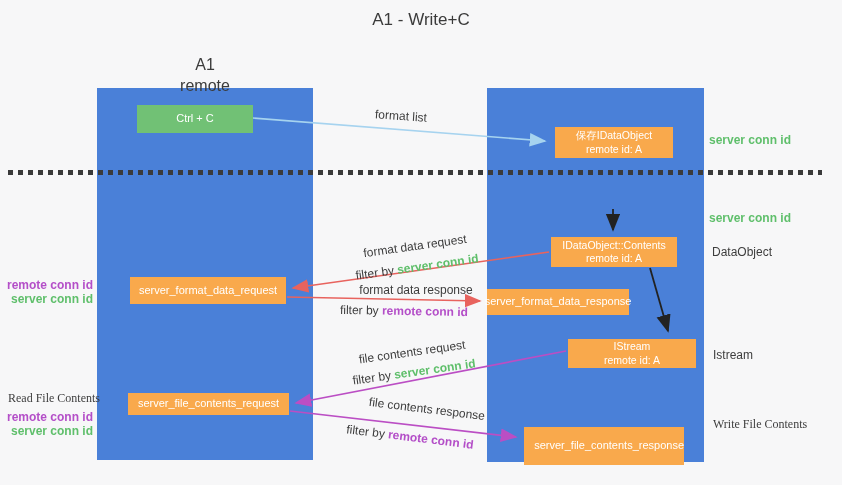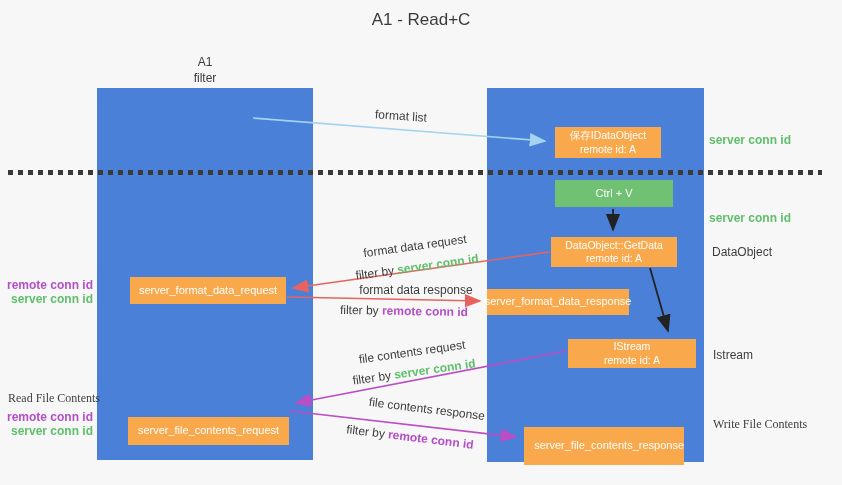--- a/index.html
+++ b/index.html
@@ -6,21 +6,21 @@
   body{background:#e9e9e9;font-family:"Liberation Sans", sans-serif;}
   .canvas{
     position:relative;width:842px;height:485px;background:#f7f7f8;
     overflow:hidden;font-family:"Liberation Sans", sans-serif;
   }
   .title{
     position:absolute;left:0;top:8px;width:100%;text-align:center;
     font-size:17px;line-height:1.42;color:#3b3b3b;z-index:2;
   }
   .lane-header{
-    position:absolute;top:55px;text-align:center;font-size:12px;line-height:1.3;
+    position:absolute;top:55px;text-align:center;font-size:16px;line-height:1.3;
     color:#3b3b3b;z-index:2;
   }
   .lane-header.left{left:97px;width:216px;}
   .lane-header.right{left:487px;width:217px;}
   .lane{
     position:absolute;top:88px;background:#4a80d8;z-index:1;
   }
   .lane.left{left:97px;width:216px;height:372px;}
   .lane.right{left:487px;width:217px;height:374px;}
   .dotted-line{
@@ -28,27 +28,27 @@
     background:repeating-linear-gradient(90deg,#3a3a3a 0,#3a3a3a 5px,transparent 5px,transparent 10px);
   }
   .node{
     position:absolute;z-index:4;display:flex;flex-direction:column;
     align-items:center;justify-content:center;color:#fff;text-align:center;
     font-size:11px;line-height:1.25;white-space:nowrap;
   }
   .node.green{background:#71c175;}
   .node.orange{background:#f9a94c;}
   #node-ctrl-c{left:137px;top:105px;width:116px;height:28px;}
-  #node-save-idataobject{left:555px;top:127px;width:106px;height:31px;font-size:10.5px;}
+  #node-save-idataobject{left:555px;top:127px;width:118px;height:31px;font-size:10.5px;}
   #node-ctrl-v{left:555px;top:180px;width:118px;height:27px;}
   #node-getdata{left:551px;top:237px;width:126px;height:30px;font-size:10.5px;}
   #node-format-request{left:130px;top:277px;width:156px;height:27px;}
   #node-format-response{left:487px;top:289px;width:142px;height:26px;}
   #node-istream{left:568px;top:339px;width:128px;height:29px;font-size:10.5px;}
-  #node-file-request{left:128px;top:393px;width:161px;height:28px;margin-top:24px;}
+  #node-file-request{left:128px;top:393px;width:161px;height:22px;}
   #node-file-response{left:524px;top:427px;width:160px;height:38px;align-items:flex-end;}
   .arrows{position:absolute;left:0;top:0;z-index:5;pointer-events:none;}
   .edge-label{
     position:absolute;z-index:7;font-size:12px;color:#3d3d3d;white-space:nowrap;
     transform:translate(-50%,-50%);
   }
   .edge-label .green{color:#5fbf6b;font-weight:bold;}
   .edge-label .purple{color:#b44fc8;font-weight:bold;}
   .side-label{
     position:absolute;z-index:7;font-size:12px;color:#3d3d3d;white-space:nowrap;
@@ -58,42 +58,42 @@
     font-size:12px;font-weight:bold;line-height:1.18;white-space:nowrap;}
   .left-stack .green{color:#5fbf6b;}
   .left-stack .purple{color:#b44fc8;}
 </style>
 </head>
 <body>
 
 <div class="canvas">
 
   <div class="title">
-    <div>A1 - Read+C</div>
+    <div>A1 - Write+C</div>
   </div>
 
   <div class="lane-header left">
     <div>A1</div>
-    <div>filter</div>
+    <div>remote</div>
   </div>
 
   <div class="lane left"></div>
   <div class="lane right"></div>
 
   <div class="dotted-line"></div>
 
+  <div class="node green" id="node-ctrl-c">
+    <span>Ctrl + C</span>
+  </div>
   <div class="node orange" id="node-save-idataobject">
     <span>保存IDataObject</span>
     <span>remote id: A</span>
   </div>
-  <div class="node green" id="node-ctrl-v">
-    <span>Ctrl + V</span>
-  </div>
   <div class="node orange" id="node-getdata">
-    <span>DataObject::GetData</span>
+    <span>IDataObject::Contents</span>
     <span>remote id: A</span>
   </div>
   <div class="node orange" id="node-format-request">
     <span>server_format_data_request</span>
   </div>
   <div class="node orange" id="node-format-response">
     <span>server_format_data_response</span>
   </div>
   <div class="node orange" id="node-istream">
     <span>IStream</span>

